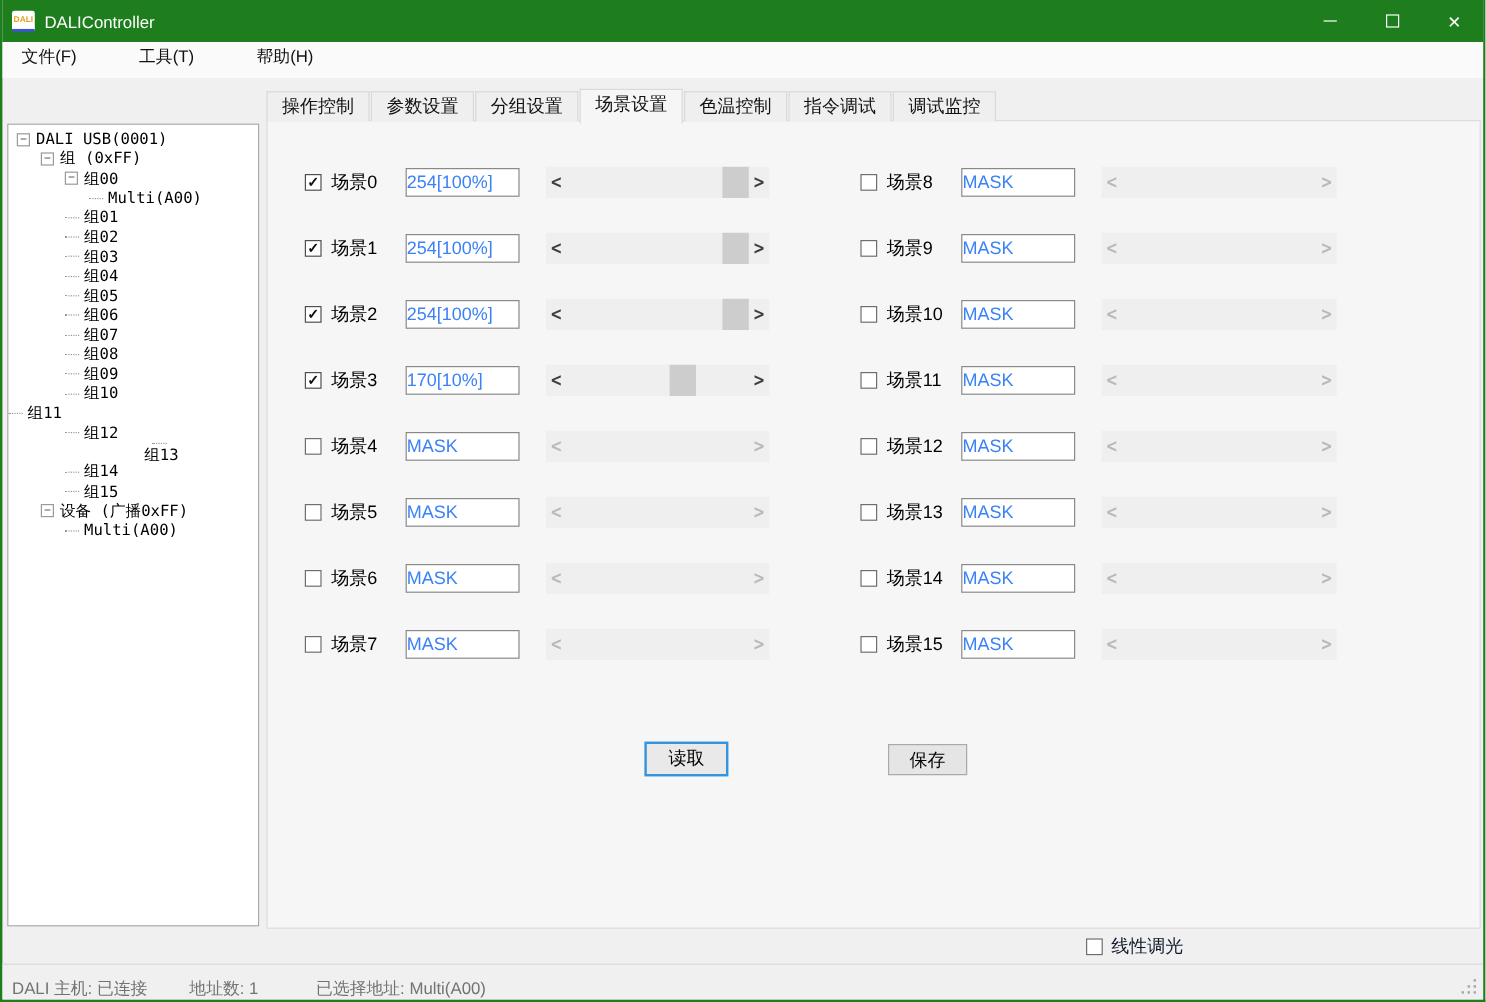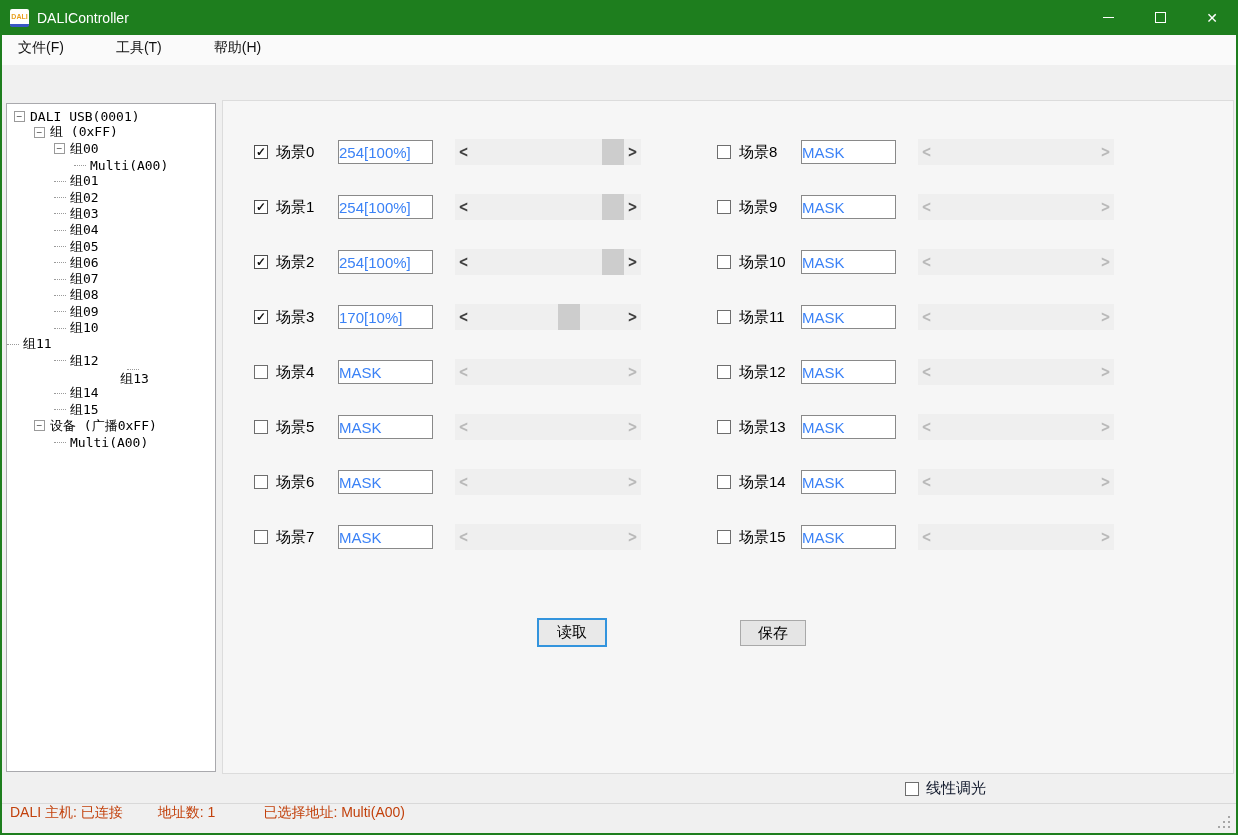--- a/index.html
+++ b/index.html
@@ -72,21 +72,21 @@
   .btn.read { left:535px; top:618px; width:70px; height:29px; border:2px solid #3394dd; background:#e9e9e9; }
   .btn.save { left:738px; top:620px; width:66px; height:26px; }
 
   
   .lineardim { position:absolute; left:903px; top:779px; display:flex; align-items:center; z-index:1; }
   .lineardim .cb { margin-right:7px; }
   .lineardim-label { font-size:15px; color:#0f172a; }
 
   
   .statusbar { position:absolute; left:0; bottom:0; width:1234px; height:30px; background:#f0f0f0;
-               border-top:1px solid #d9d9d9; display:flex; align-items:flex-start; font-size:14px; color:#c2410c; }
+               border-top:1px solid #d9d9d9; display:flex; align-items:flex-end; font-size:14px; color:#737373; }
   .status-item { margin-left:8px; }
   .status-item.addr { margin-left:35px; }
   .status-item.sel { margin-left:48px; }
   .grip { position:absolute; right:6px; bottom:5px; width:2px; height:2px; background:#a6a6a6;
           box-shadow:-5px 0 #a6a6a6, -10px 0 #a6a6a6, 0 -5px #a6a6a6, -5px -5px #a6a6a6, 0 -10px #a6a6a6; }
 </style>
 </head>
 <body>
 
 <div class="win">
@@ -106,20 +106,29 @@
         </div>
     </div>
   </div>
 
   <div class="menubar">
       <div class="menu-item">文件(F)</div>
       <div class="menu-item">工具(T)</div>
       <div class="menu-item">帮助(H)</div>
     </div>
 
+  <div class="tabstrip">
+      <div class="tab">操作控制</div>
+      <div class="tab">参数设置</div>
+      <div class="tab">分组设置</div>
+      <div class="tab active">场景设置</div>
+      <div class="tab">色温控制</div>
+      <div class="tab">指令调试</div>
+      <div class="tab">调试监控</div>
+    </div>
 
   <div class="panel"></div>
 
   <div class="treepanel">
       <div class="tree-row" style="padding-left: 7px;">
         <span class="expander">−</span>
         <span>DALI USB(0001)</span>
       </div>
       <div class="tree-row" style="padding-left: 27px;">
         <span class="expander">−</span>

